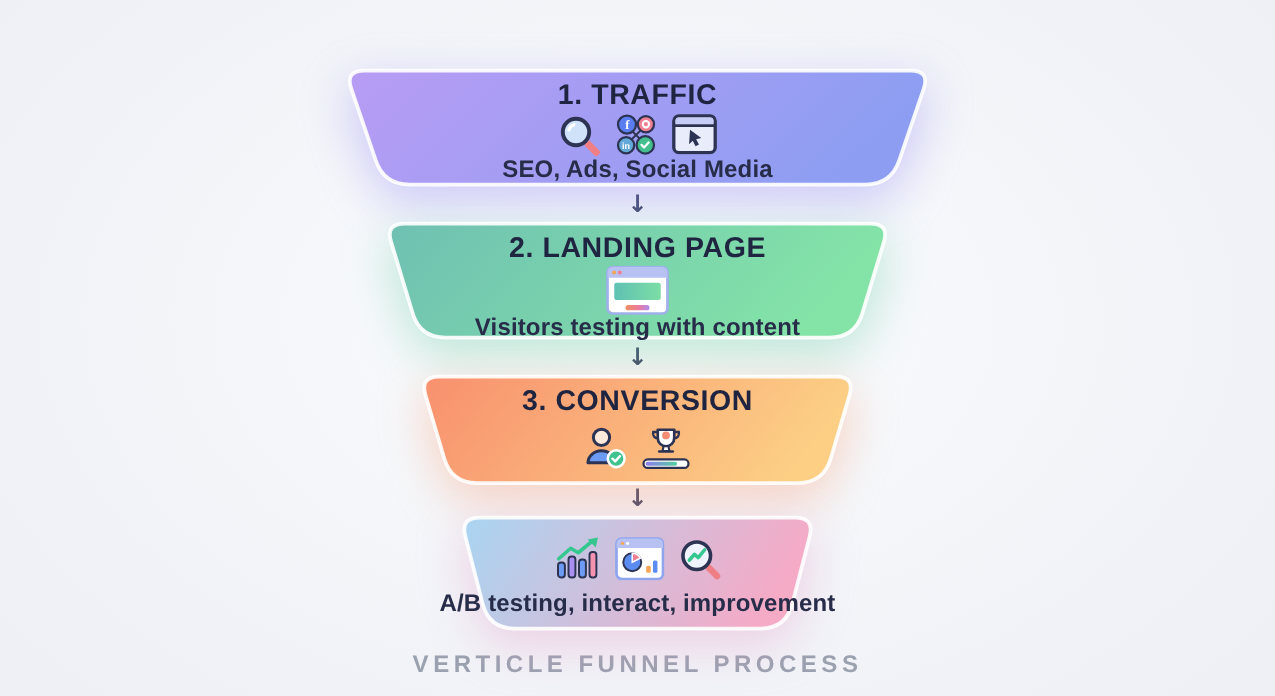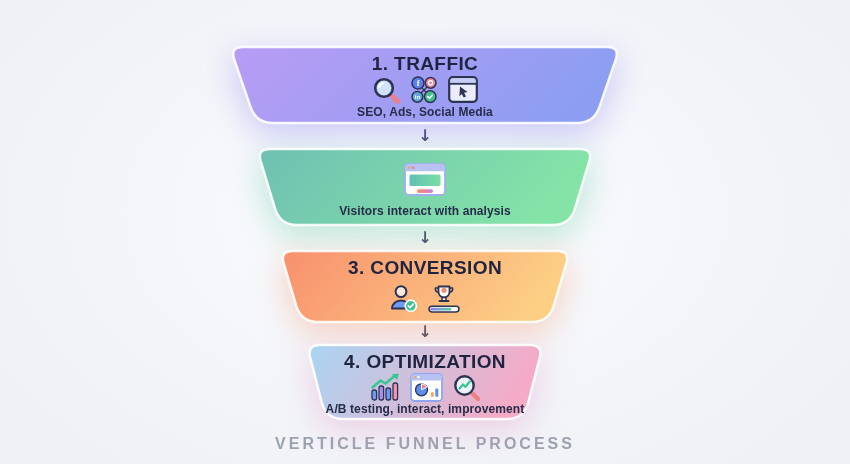--- a/index.html
+++ b/index.html
@@ -23,21 +23,21 @@
     position:relative;z-index:1;width:100%;height:100%;
     display:flex;flex-direction:column;align-items:center;justify-content:flex-start;
     padding-top:6px;box-sizing:border-box;
   }
   .stage-title{
     font-size:19px;font-weight:bold;color:#1f2440;letter-spacing:.4px;line-height:1.15;
   }
   .icon-row{flex:1;display:flex;align-items:center;justify-content:center;gap:9px;}
   .ic{display:block;}
   .stage-sub{
-    font-size:12px;font-weight:bold;color:#272c49;letter-spacing:.1px;
+    font-size:16px;font-weight:bold;color:#272c49;letter-spacing:.1px;
     margin-bottom:7px;white-space:nowrap;
   }
   .funnel-arrow{
     height:26px;display:flex;align-items:center;justify-content:center;flex:0 0 auto;
   }
   .funnel-arrow span{
     font-family:"DejaVu Sans",sans-serif;font-size:16px;font-weight:bold;color:#3e4566;line-height:1;
   }
   .caption{
     margin-top:16px;font-size:16px;font-weight:bold;color:#9aa1af;
@@ -99,20 +99,21 @@
         <svg class="stage-shape" width="336" height="76" viewBox="0 0 336 76" style="filter: drop-shadow(rgba(95, 200, 160, 0.4) 0px 10px 16px);">
           <defs>
             <linearGradient id="sg1" x1="0" y1="0" x2="1" y2="0.2">
               <stop offset="0" stop-color="#6fc0b2"></stop>
               <stop offset="1" stop-color="#84e4a7"></stop>
             </linearGradient>
           </defs>
           <path d="M 13 0 L 323 0 Q 336 0 332.23 12.44 L 317.92 59.73 Q 313 76 296 76 L 40 76 Q 23 76 18.08 59.73 L 3.77 12.44 Q 0 0 13 0 Z" fill="url(#sg1)" stroke="rgba(255,255,255,0.9)" stroke-width="2.5"></path>
         </svg>
       <div class="stage-content">
+        <div class="stage-title">2. LANDING PAGE</div>
         <div class="icon-row">
           <svg class="ic" width="42" height="33" viewBox="0 0 42 33">
             <defs>
               <linearGradient id="lw-content" x1="0" y1="0" x2="1" y2="0">
                 <stop offset="0" stop-color="#5fc1b3"></stop>
                   <stop offset="1" stop-color="#7cdda5"></stop>
               </linearGradient>
               <linearGradient id="lw-pill" x1="0" y1="0" x2="1" y2="0">
                 <stop offset="0" stop-color="#f0925e"></stop>
                   <stop offset="0.55" stop-color="#ec7a9e"></stop>
@@ -120,21 +121,21 @@
               </linearGradient>
             </defs>
             <rect x="1" y="1" width="40" height="31" rx="3.5" fill="#ffffff" stroke="#9fb0ea" stroke-width="1.8"></rect>
             <path d="M1 8.2 h40 v-3.7 a3.5 3.5 0 0 0 -3.5 -3.5 h-33 a3.5 3.5 0 0 0 -3.5 3.5 z" fill="#b7c1f2"></path>
             <circle cx="5.4" cy="4.7" r="1.3" fill="#f5a556"></circle>
             <circle cx="9.2" cy="4.7" r="1.3" fill="#ef7f92"></circle>
             <rect x="5.5" y="11.5" width="31" height="11.5" rx="1.5" fill="url(#lw-content)"></rect>
             <rect x="12.5" y="25.8" width="17" height="4.6" rx="2.3" fill="url(#lw-pill)" stroke="#ffffff" stroke-width="1"></rect>
           </svg>
         </div>
-        <div class="stage-sub">Visitors interact with analysis</div>
+        <div class="stage-sub">Visitors testing with content</div>
       </div>
     </div>
 
     <div class="funnel-arrow">
         <span>↓</span>
       </div>
 
     <div class="stage" style="width: 290px; height: 68px;">
         <svg class="stage-shape" width="290" height="71" viewBox="0 0 290 71" style="filter: drop-shadow(rgba(246, 150, 110, 0.4) 0px 10px 16px);">
           <defs>
@@ -182,21 +183,20 @@
         <svg class="stage-shape" width="236" height="74" viewBox="0 0 236 74" style="filter: drop-shadow(rgba(225, 150, 195, 0.4) 0px 10px 16px);">
           <defs>
             <linearGradient id="sg3" x1="0" y1="0" x2="1" y2="0.2">
               <stop offset="0" stop-color="#a9d5f2"></stop>
               <stop offset="1" stop-color="#f5aac6"></stop>
             </linearGradient>
           </defs>
           <path d="M 13 0 L 223 0 Q 236 0 232.77 12.59 L 221.23 57.53 Q 217 74 200 74 L 36 74 Q 19 74 14.77 57.53 L 3.23 12.59 Q 0 0 13 0 Z" fill="url(#sg3)" stroke="rgba(255,255,255,0.9)" stroke-width="2.5"></path>
         </svg>
       <div class="stage-content">
-        <div class="stage-title">4. OPTIMIZATION</div>
         <div class="icon-row">
           <svg class="ic" width="31" height="29" viewBox="0 0 31 29">
             <rect x="2" y="17" width="4.6" height="10" rx="2" fill="#6d9af2" stroke="#2d3353" stroke-width="1.3"></rect>
             <rect x="9" y="13" width="4.6" height="14" rx="2" fill="#a98ff2" stroke="#2d3353" stroke-width="1.3"></rect>
             <rect x="16" y="15" width="4.6" height="12" rx="2" fill="#6d9af2" stroke="#2d3353" stroke-width="1.3"></rect>
             <rect x="23" y="10" width="4.6" height="17" rx="2" fill="#f592b0" stroke="#2d3353" stroke-width="1.3"></rect>
             <path d="M2.5 14.5 L10.5 7.5 L15.5 10.5 L24.5 3" fill="none" stroke="#35c78f" stroke-width="2.4" stroke-linecap="round" stroke-linejoin="round"></path>
             <path d="M21.8 1.6 L28.6 0.4 L27.2 7 Z" fill="#35c78f"></path>
           </svg>
           <svg class="ic" width="33" height="29" viewBox="0 0 33 29">

